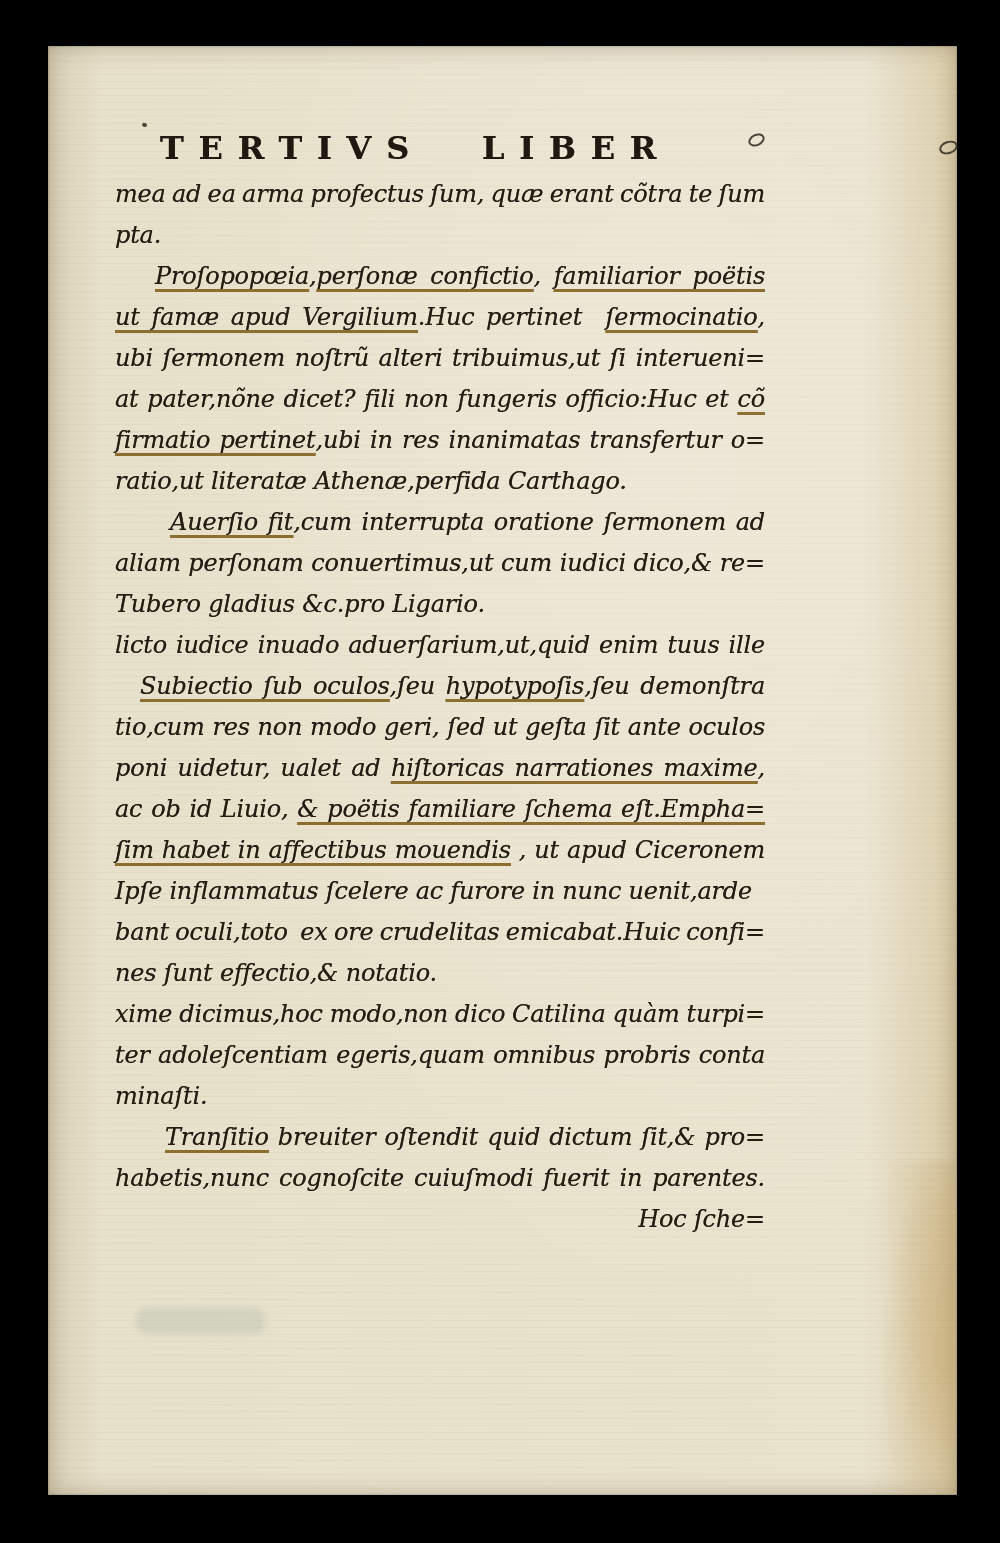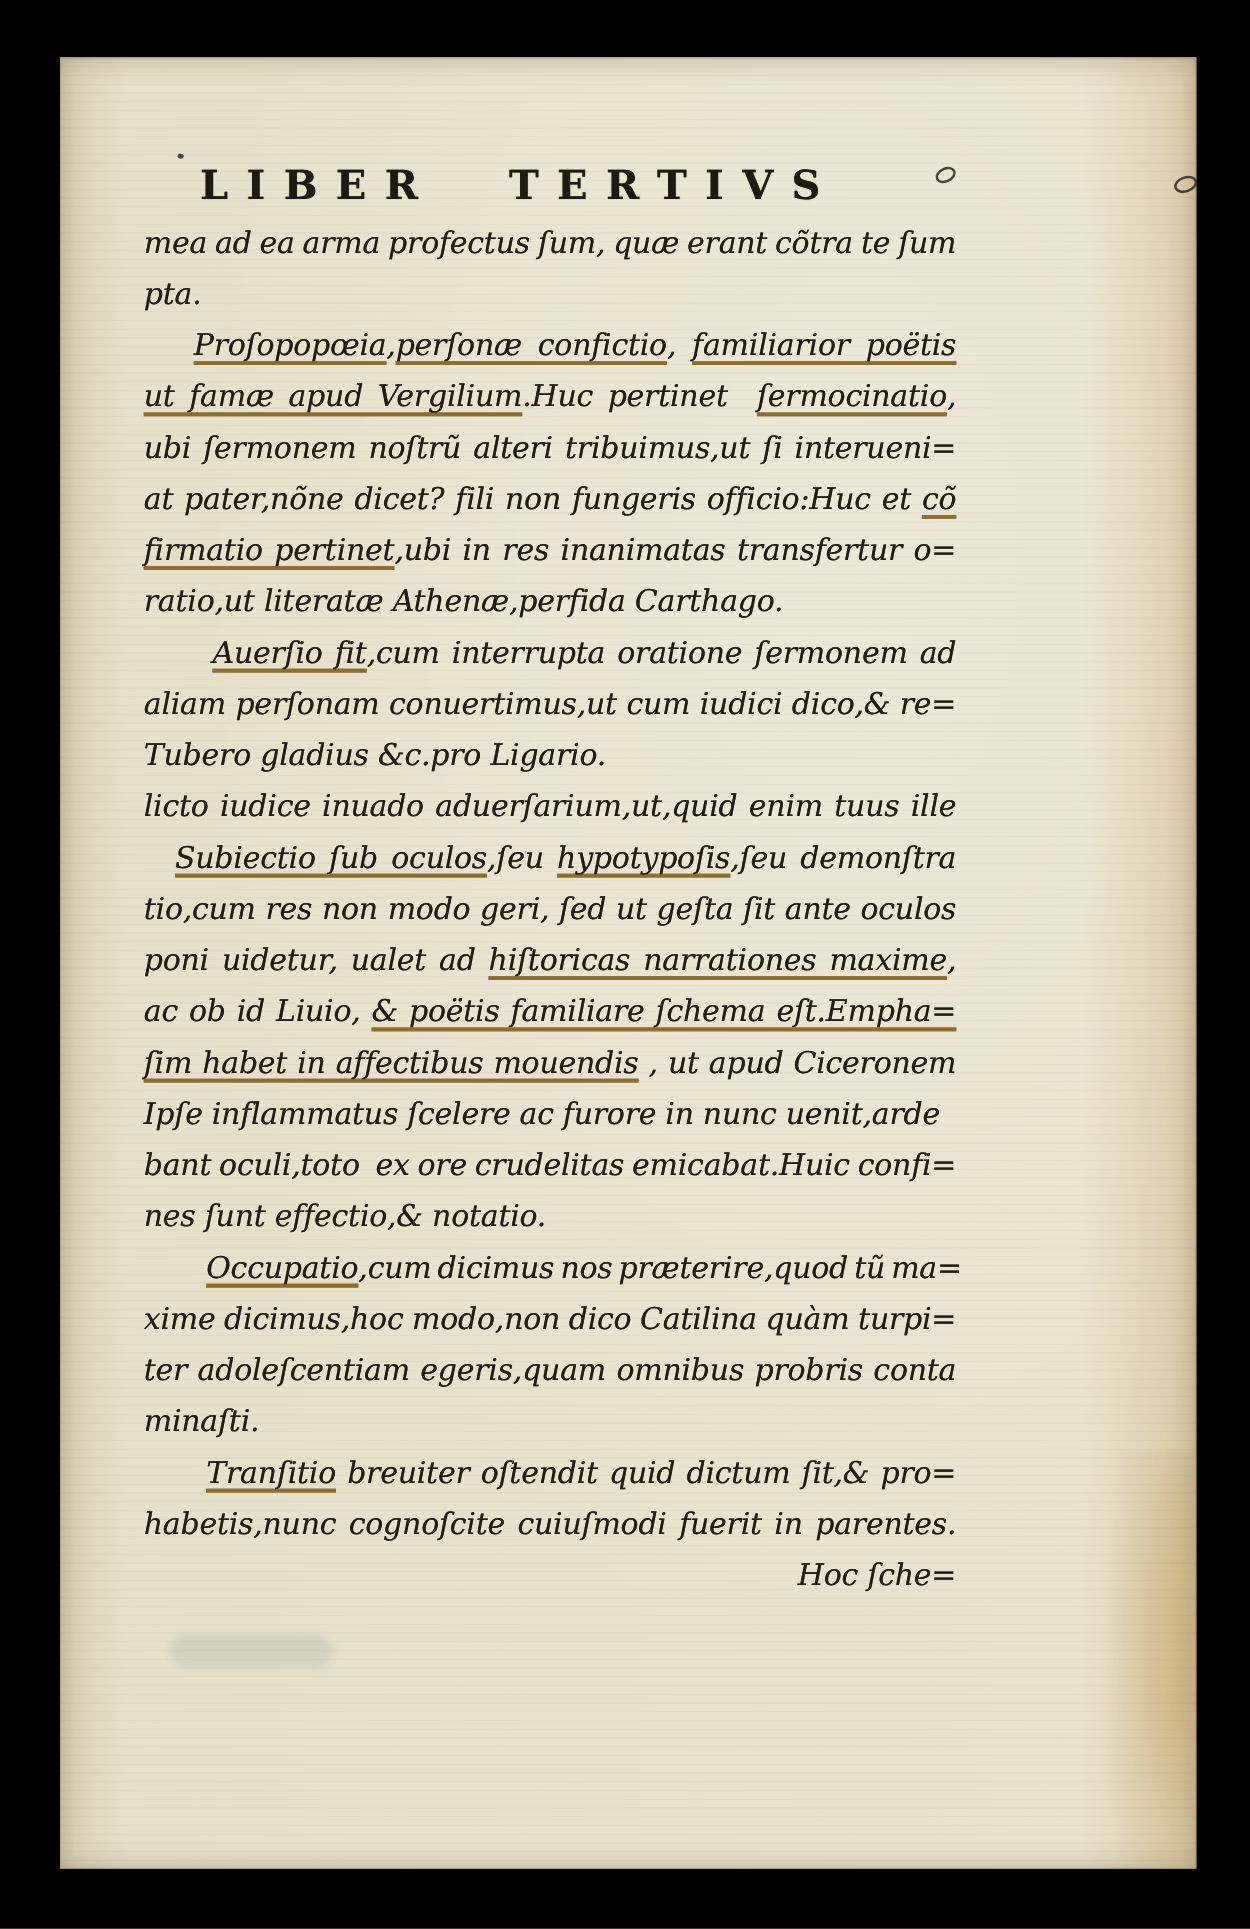--- a/index.html
+++ b/index.html
@@ -87,22 +87,22 @@
 
 <div class="paper">
   <span class="speck"></span>
   <span class="ink-mark m1"></span>
   <span class="ink-mark m2"></span>
   <div class="smudge"></div>
   <div class="stain"></div>
 
   <div class="textblock">
     <div class="header">
+      <span>TERTIVS</span>
       <span>LIBER</span>
-      <span>TERTIVS</span>
     </div>
 
   <div class="line full"><span class="seg-wrap" style="word-spacing: -1.0875px;"><span>mea ad ea arma profectus ſum, quæ erant cõtra te ſum</span></span></div>
       <div class="line"><span class="seg-wrap"><span>pta.</span></span></div>
       <div class="line full" style="padding-left: 40px;"><span class="seg-wrap" style="word-spacing: 5.27604px;"><span class="u">Proſopopœia</span><span>,</span><span class="u">perſonæ confictio</span><span>, </span><span class="u">familiarior poëtis</span></span></div>
       <div class="line full"><span class="seg-wrap" style="word-spacing: 4.2526px;"><span class="u">ut famæ apud Vergilium</span><span>.Huc pertinet  </span><span class="u">ſermocinatio</span><span>,</span></span></div>
       <div class="line full"><span class="seg-wrap" style="word-spacing: 2.22135px;"><span>ubi ſermonem noſtrũ alteri tribuimus,ut ſi interueni=</span></span></div>
       <div class="line full"><span class="seg-wrap" style="word-spacing: 1.2793px;"><span>at pater,nõne dicet? fili non fungeris officio:Huc et </span><span class="u">cõ</span></span></div>
       <div class="line full"><span class="seg-wrap" style="word-spacing: 1.73958px;"><span class="u">firmatio pertinet</span><span>,ubi in res inanimatas transfertur o=</span></span></div>
       <div class="line"><span class="seg-wrap"><span>ratio,ut literatæ Athenæ,perfida Carthago.</span></span></div>
@@ -111,21 +111,20 @@
       <div class="line"><span class="seg-wrap"><span>Tubero gladius &amp;c.pro Ligario.</span></span></div>
       <div class="line full"><span class="seg-wrap" style="word-spacing: 1.63802px;"><span>licto iudice inuado aduerſarium,ut,quid enim tuus ille</span></span></div>
       <div class="line full" style="padding-left: 25px;"><span class="seg-wrap" style="word-spacing: 3.25px;"><span class="u">Subiectio ſub oculos</span><span>,ſeu </span><span class="u">hypotypoſis</span><span>,ſeu demonſtra</span></span></div>
       <div class="line full"><span class="seg-wrap" style="word-spacing: 0.3375px;"><span>tio,cum res non modo geri, ſed ut geſta ſit ante oculos</span></span></div>
       <div class="line full"><span class="seg-wrap" style="word-spacing: 2.94531px;"><span>poni uidetur, ualet ad </span><span class="u">hiſtoricas narrationes maxime</span><span>,</span></span></div>
       <div class="line full"><span class="seg-wrap" style="word-spacing: 1.37891px;"><span>ac ob id Liuio, </span><span class="u">&amp; poëtis familiare ſchema eſt.Empha=</span></span></div>
       <div class="line full"><span class="seg-wrap" style="word-spacing: 0.603516px;"><span class="u">ſim habet in affectibus mouendis</span><span> , ut apud Ciceronem</span></span></div>
       <div class="line full"><span class="seg-wrap" style="word-spacing: -0.160714px;"><span>Ipſe inflammatus ſcelere ac furore in nunc uenit,arde</span></span></div>
       <div class="line full"><span class="seg-wrap" style="word-spacing: -1.13839px;"><span>bant oculi,toto  ex ore crudelitas emicabat.Huic confi=</span></span></div>
       <div class="line"><span class="seg-wrap"><span>nes ſunt effectio,&amp; notatio.</span></span></div>
-      <div class="line full" style="padding-left: 50px;"><span class="seg-wrap" style="word-spacing: -2.5px;"><span class="u">Occupatio</span><span>,cum dicimus nos præterire,quod tũ ma=</span></span></div>
       <div class="line full"><span class="seg-wrap" style="word-spacing: -0.513021px;"><span>xime dicimus,hoc modo,non dico Catilina quàm turpi=</span></span></div>
       <div class="line full"><span class="seg-wrap" style="word-spacing: 0.94375px; margin-top: 16px;"><span>ter adoleſcentiam egeris,quam omnibus probris conta</span></span></div>
       <div class="line"><span class="seg-wrap"><span>minaſti.</span></span></div>
       <div class="line full" style="padding-left: 50px;"><span class="seg-wrap" style="word-spacing: 1.50521px;"><span class="u">Tranſitio</span><span> breuiter oſtendit quid dictum ſit,&amp; pro=</span></span></div>
       <div class="line full"><span class="seg-wrap" style="word-spacing: 2.55938px;"><span>habetis,nunc cognoſcite cuiuſmodi fuerit in parentes.</span></span></div>
       <div class="line right"><span class="seg-wrap"><span>Hoc ſche=</span></span></div>
     </div>
 </div>
 
 </body></html>

